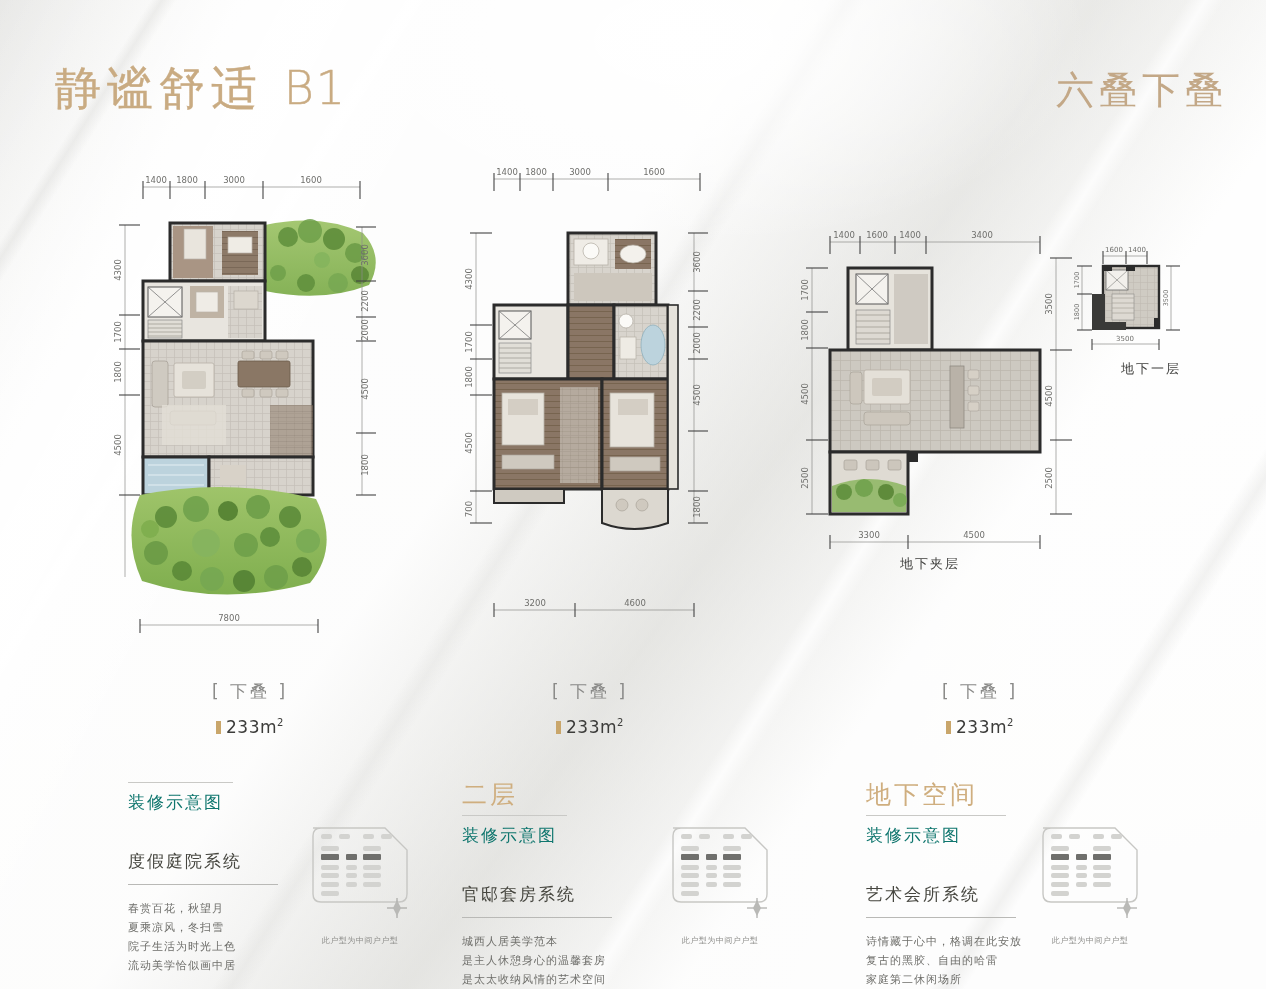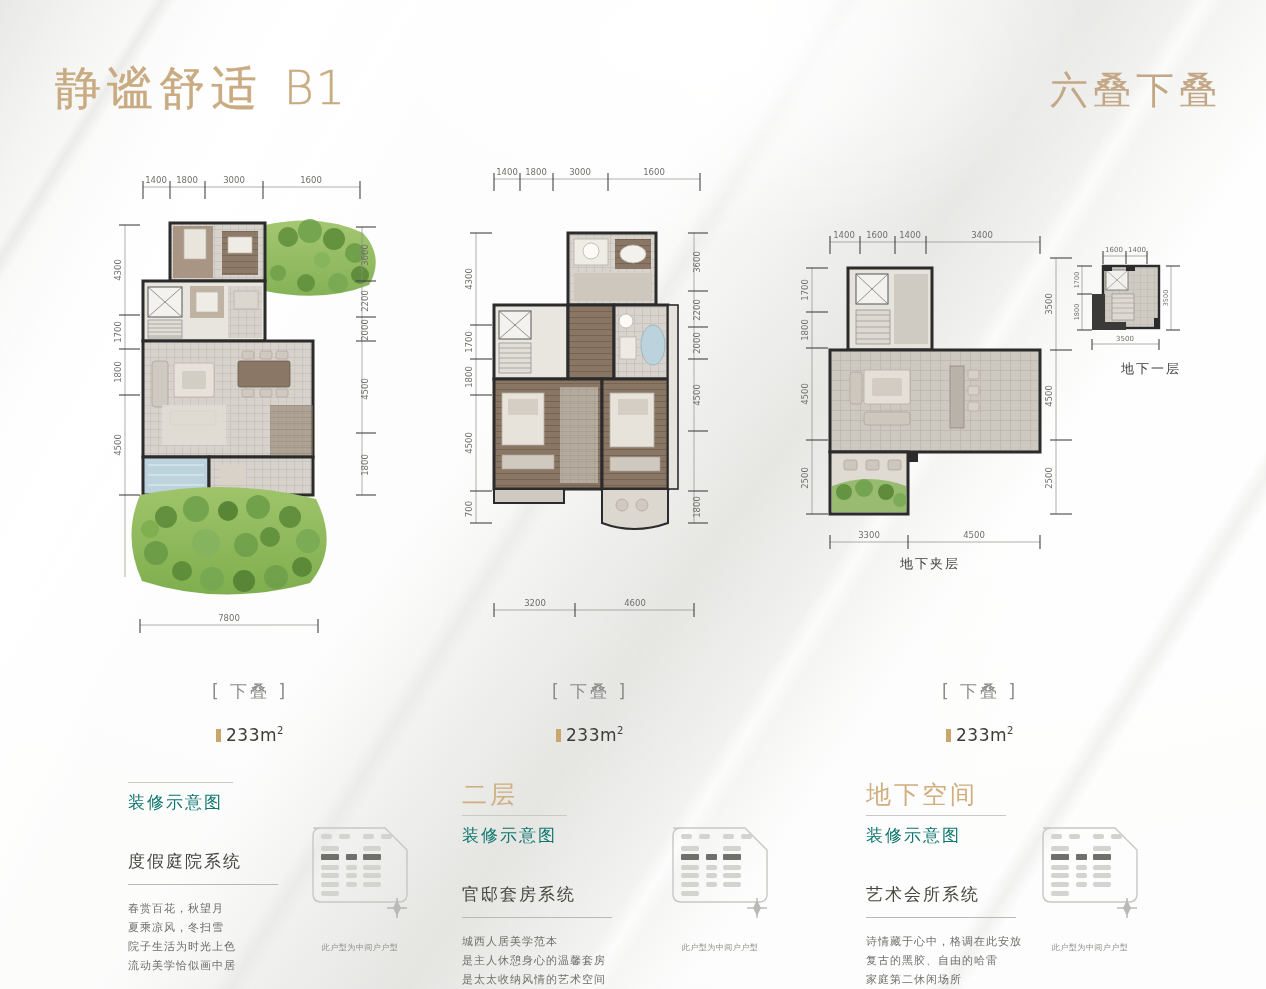--- a/index.html
+++ b/index.html
@@ -28,53 +28,53 @@
 
   
   #title{
     position:absolute;left:55px;top:58px;
     font-size:46px;letter-spacing:6px;color:#c9ab82;
     font-family:"DejaVu Sans",sans-serif;font-weight:300;
     -webkit-text-stroke:0.4px #c9ab82;
   }
   #title .en{font-size:46px;letter-spacing:2px;}
   #subtitle{
-    position:absolute;right:44px;top:65px;
+    position:absolute;right:38px;top:65px;
     font-size:38px;letter-spacing:5px;color:#c3a887;font-weight:300;
     font-family:"DejaVu Sans",sans-serif;
   }
 
   
   .plan{position:absolute;}
   .plan-svg{display:block;}
 
   
   .cap{position:absolute;text-align:center;width:200px;}
   .cap .br{font-size:17px;color:#8a8a88;letter-spacing:3px;font-family:"DejaVu Sans",sans-serif;}
-  .cap .area{margin-top:22px;font-size:17px;color:#3c3c3a;letter-spacing:.5px;
+  .cap .area{margin-top:14px;font-size:17px;color:#3c3c3a;letter-spacing:.5px;
      font-family:"DejaVu Sans",sans-serif;}
   .cap .area .bar{display:inline-block;width:5px;height:13px;background:#c9a66b;
      margin-right:5px;vertical-align:-1px;}
   .cap .area sup{font-size:10px;}
 
   
   .col{position:absolute;width:300px;}
   .col .big{font-size:25px;color:#cfae7f;letter-spacing:3px;font-weight:400;
     font-family:"DejaVu Sans",sans-serif;}
   .col .rule1{width:105px;height:1px;background:#c9c9c6;margin:4px 0 8px 0;}
   .col .sub{font-size:17px;color:#0f766e;letter-spacing:2px;font-family:"DejaVu Sans",sans-serif;}
   .col .sys{margin-top:36px;font-size:17px;color:#46463f;letter-spacing:2px;
     font-family:"DejaVu Sans",sans-serif;}
   .col .rule2{width:150px;height:1px;background:#b9b9b6;margin:11px 0 14px 0;}
   .col .line{font-size:11px;color:#6e6e6a;letter-spacing:1px;line-height:19px;
     font-family:"DejaVu Sans",sans-serif;}
 
   
   .keyplan{position:absolute;width:120px;text-align:center;}
-  .keyplan .kcap{font-size:8px;color:#8d8d8a;letter-spacing:.5px;margin-top:13px;
+  .keyplan .kcap{font-size:8px;color:#8d8d8a;letter-spacing:.5px;margin-top:6px;
     font-family:"DejaVu Sans",sans-serif;}
 
   
   .inset-cap{position:absolute;font-size:13px;color:#3c3c3a;letter-spacing:2px;
     font-family:"DejaVu Sans",sans-serif;}
   .plan-cap{position:absolute;font-size:13px;color:#3c3c3a;letter-spacing:2px;
     font-family:"DejaVu Sans",sans-serif;}
 
   
   .dim{font-size:8.5px;fill:#6f6f6c;font-family:"DejaVu Sans",sans-serif;}

